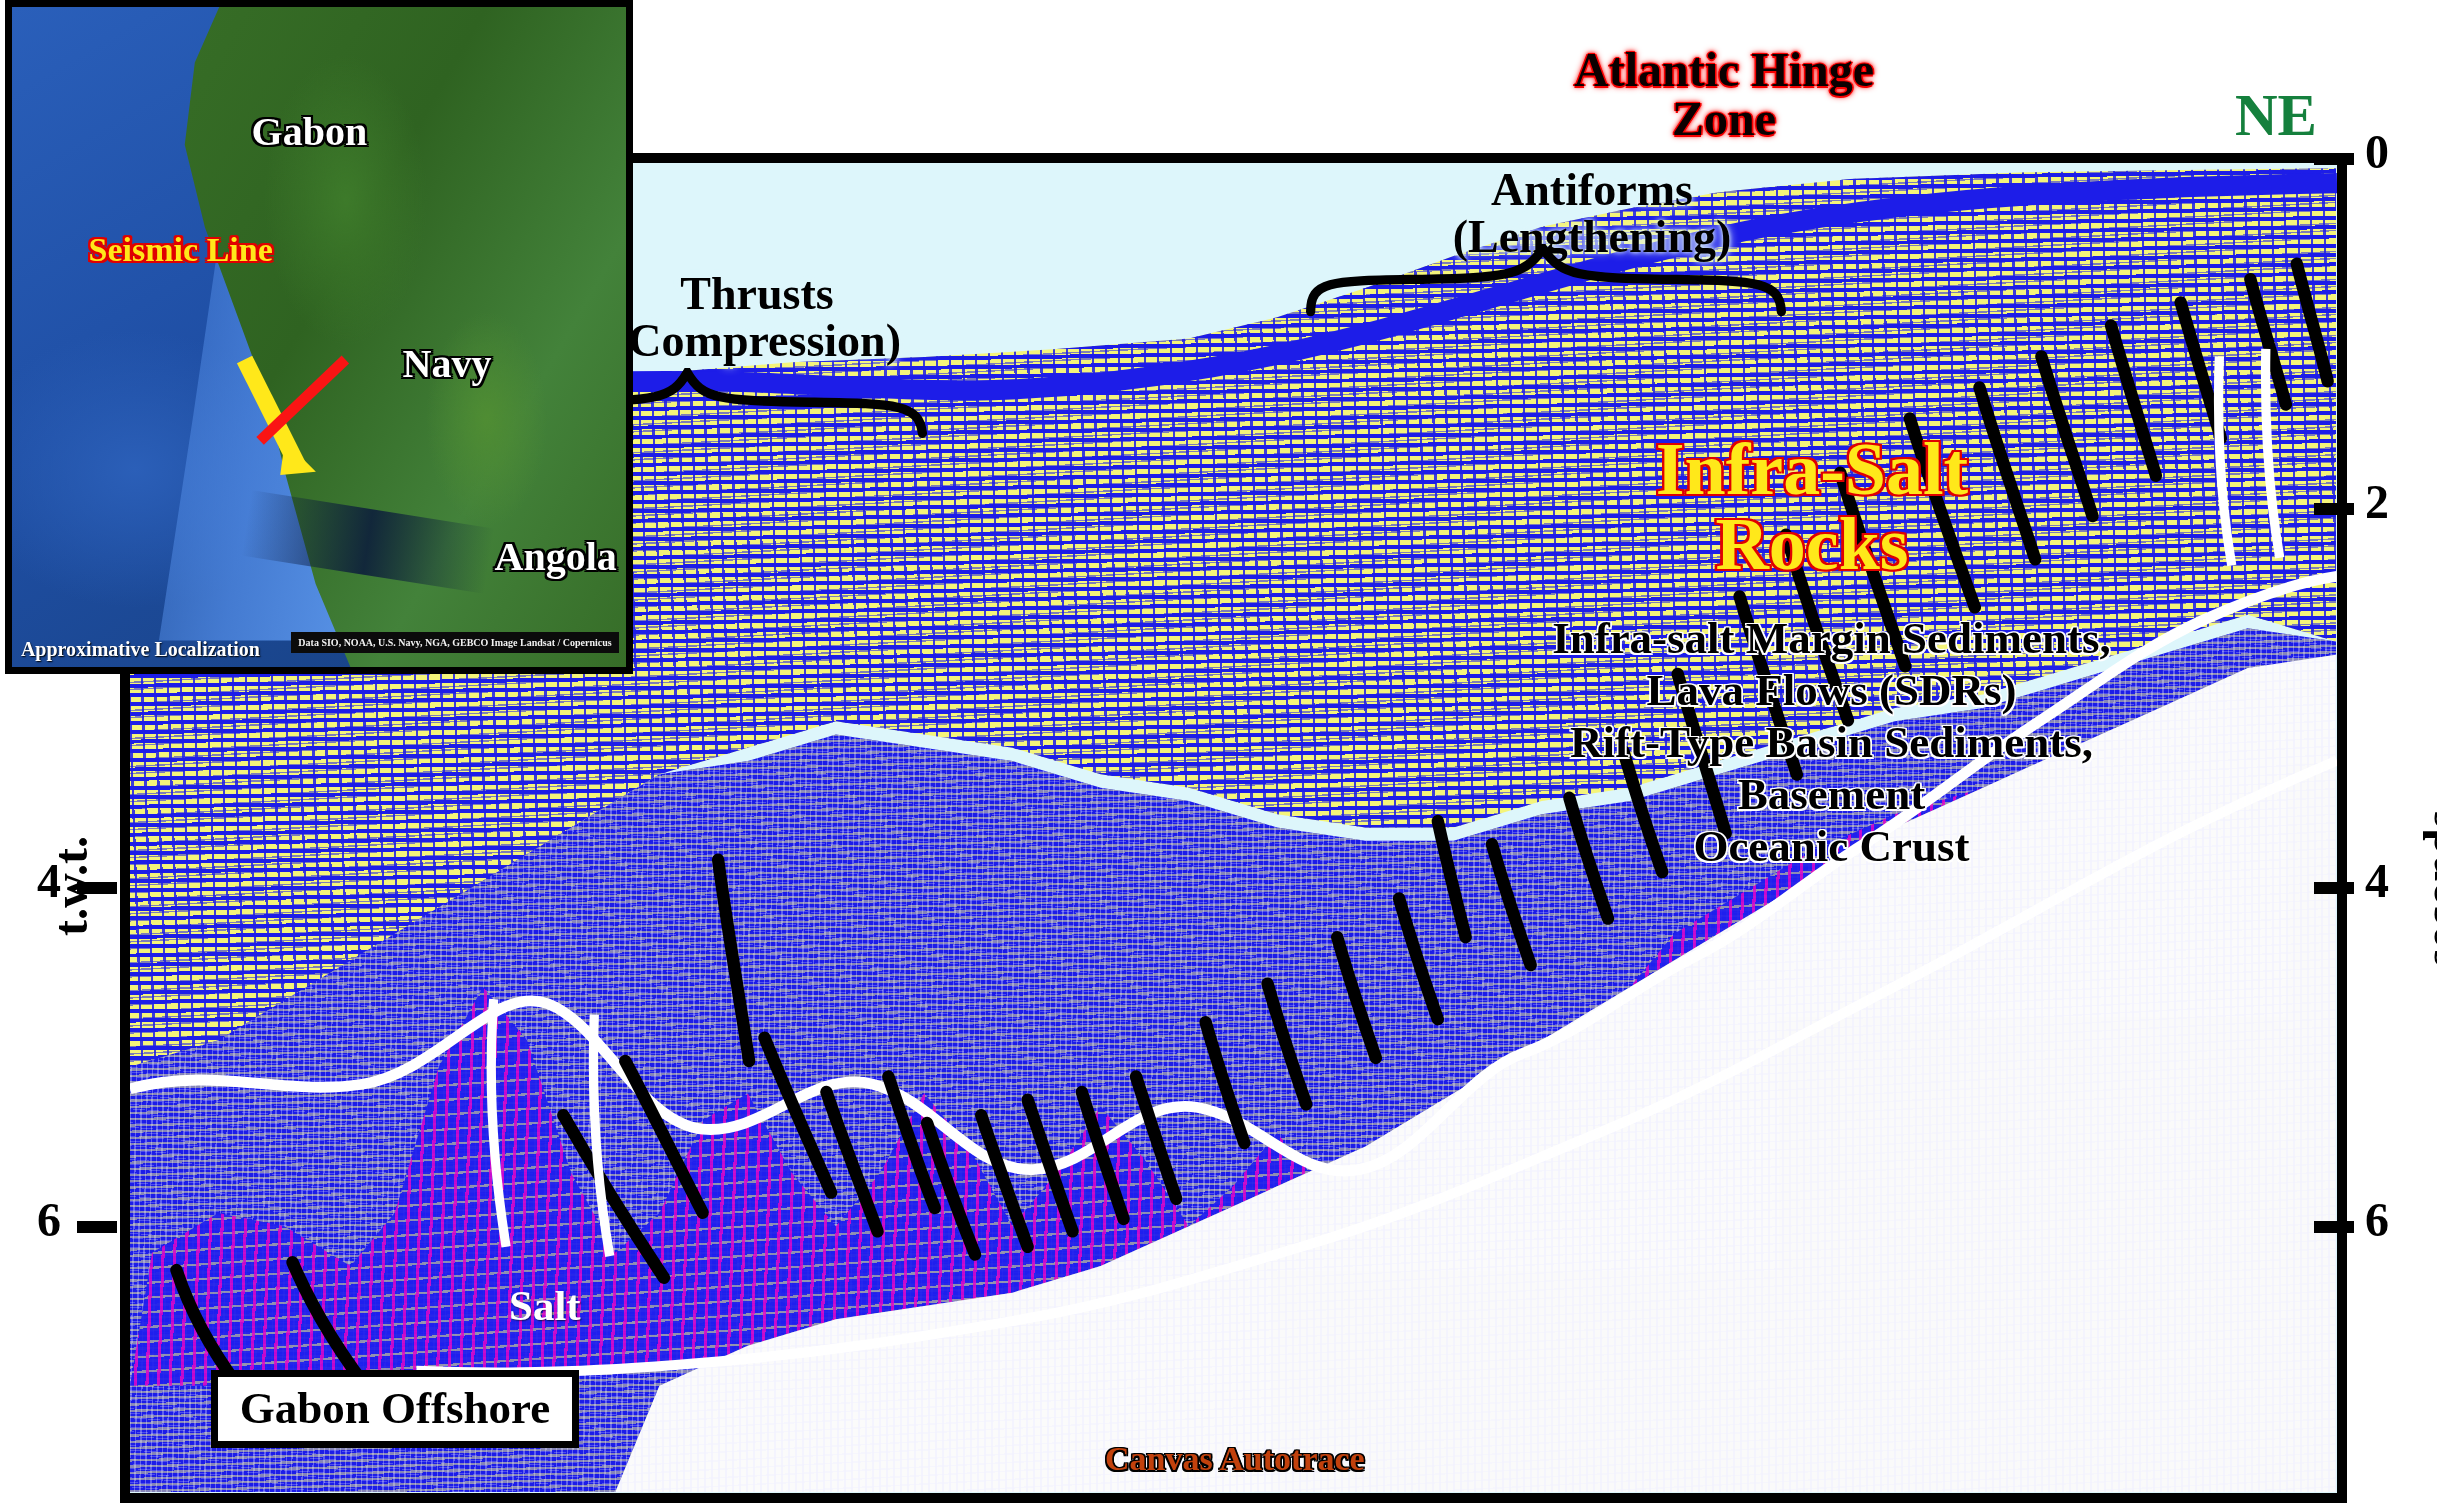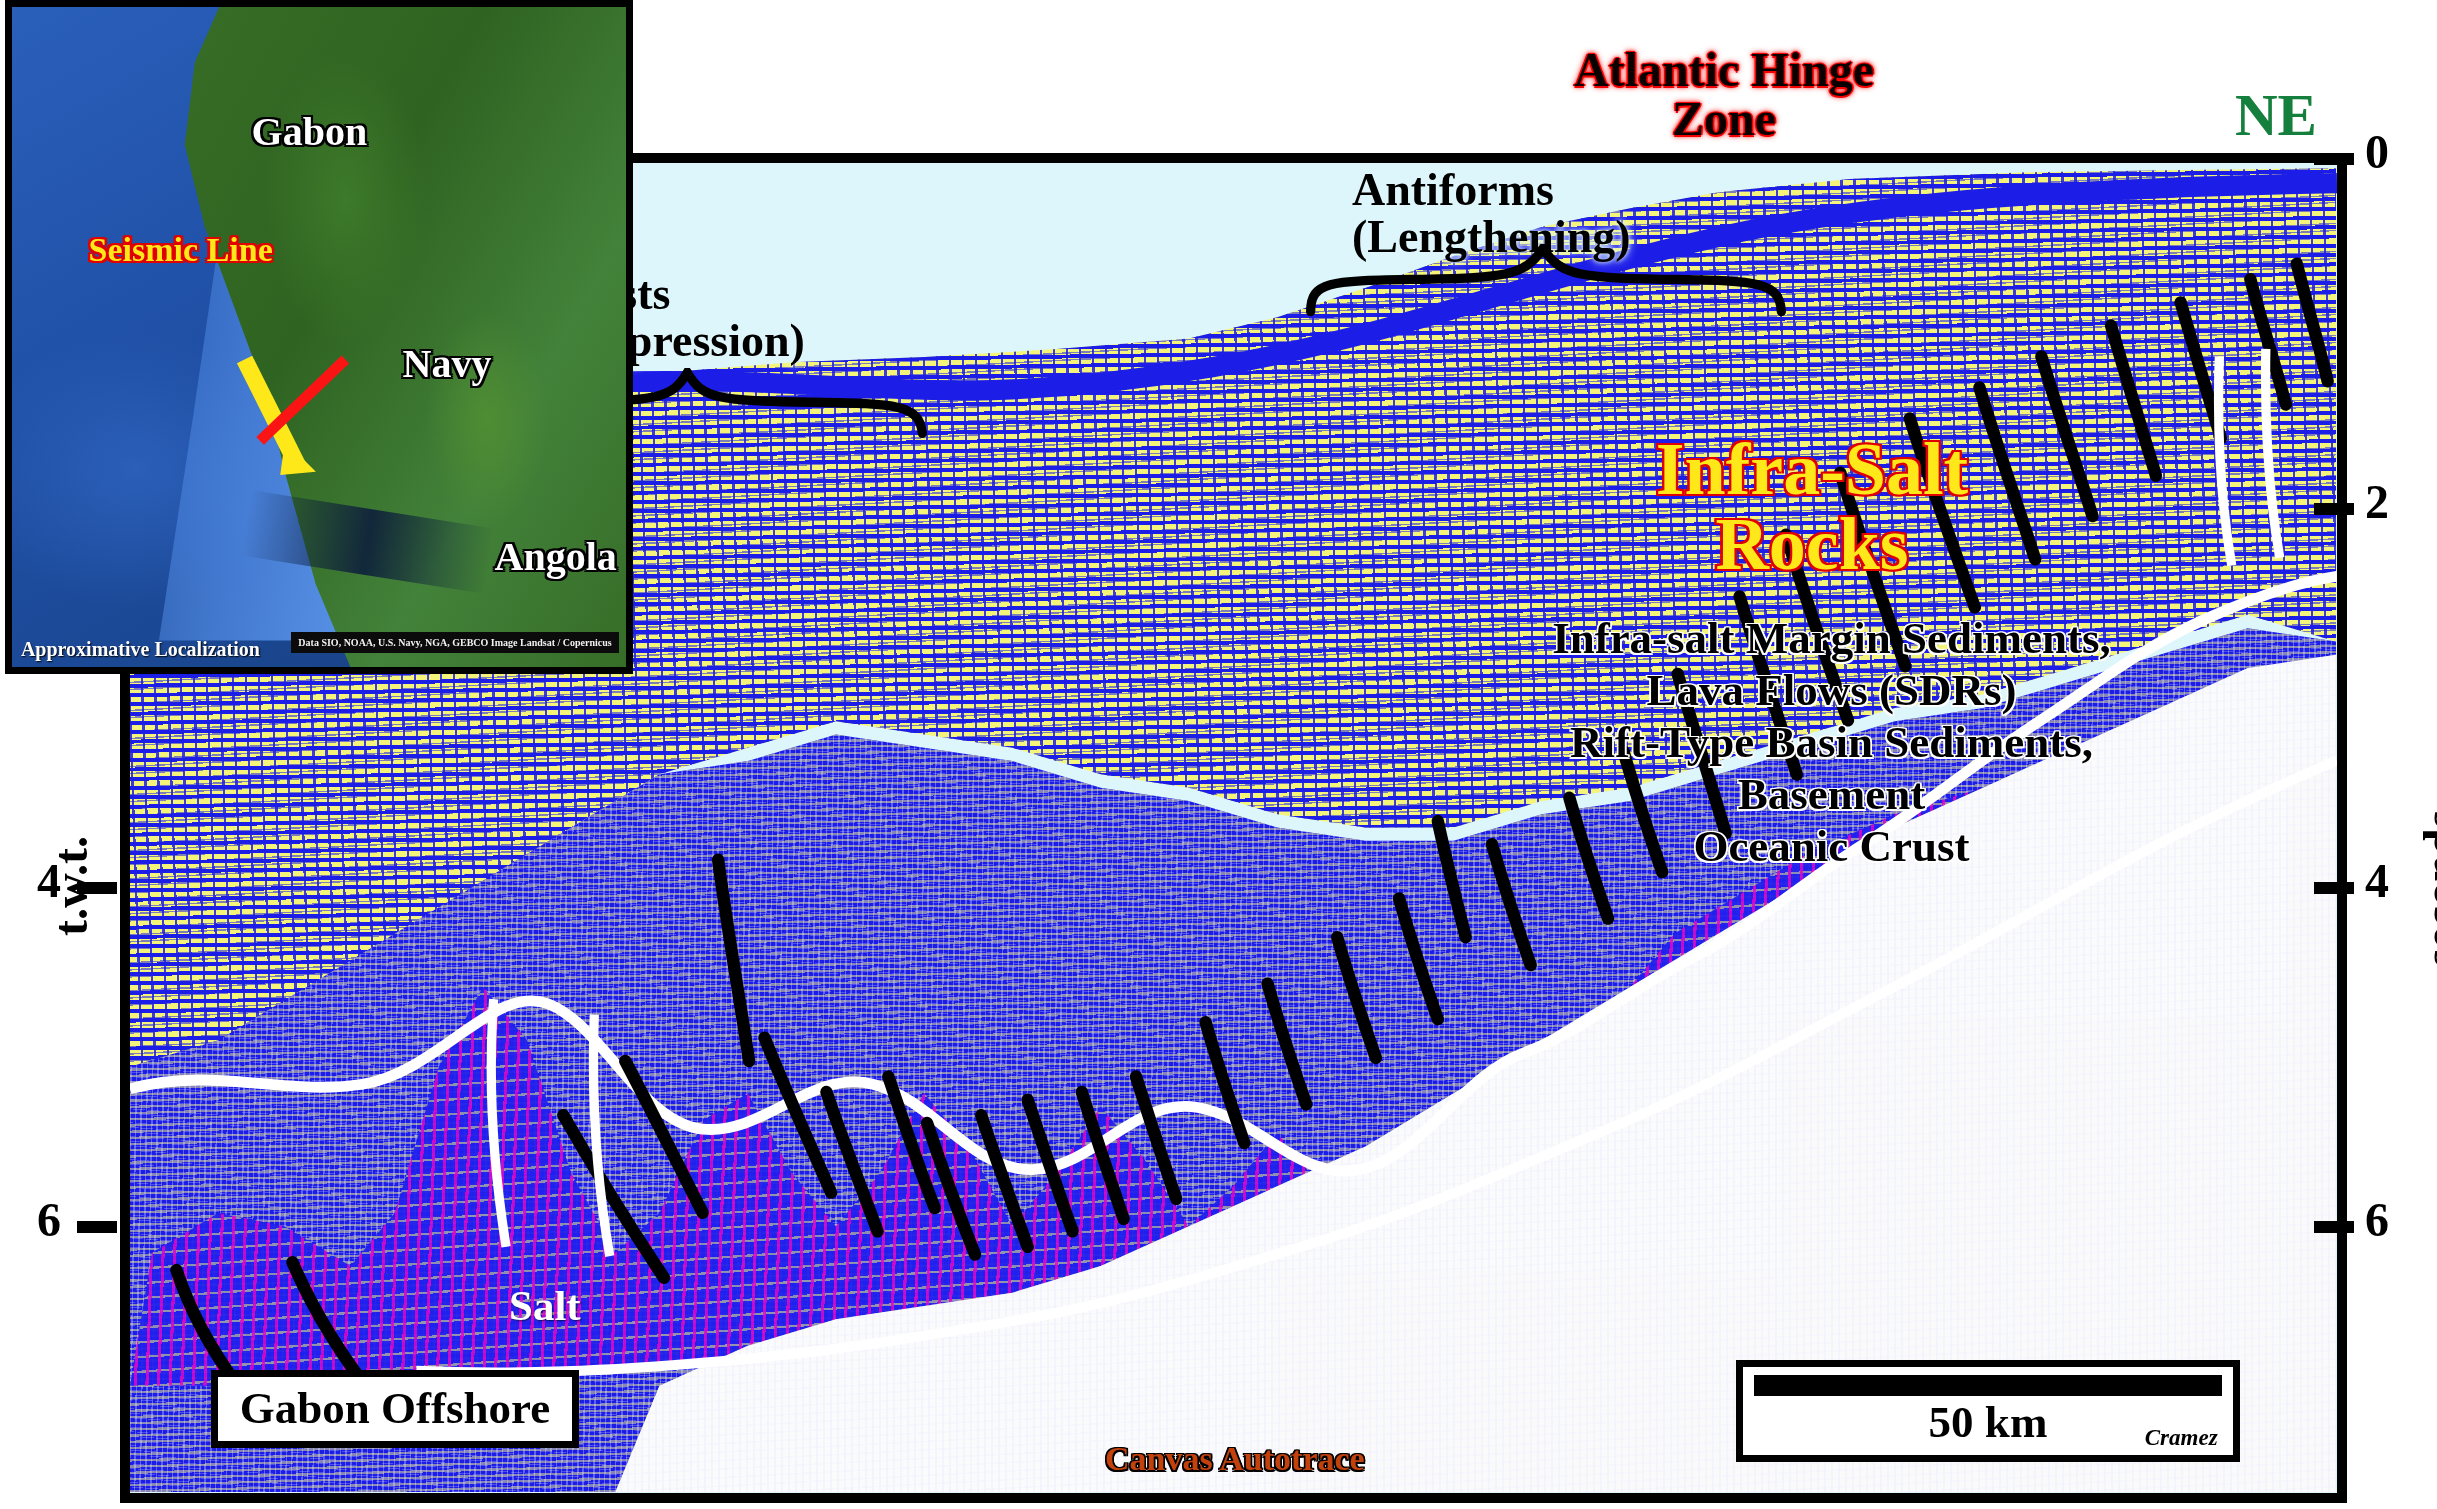--- a/index.html
+++ b/index.html
@@ -109,21 +109,21 @@
 
   .hinge-title {
     font-weight:bold; font-size:48px; color:#0a0000; text-align:center;
     text-shadow:
       0 0 2.3px #ff0000, 0 0 4.6px #ff0000, 0 0 7.7px #f00,
       1.5px 0 0 #e00, -1.5px 0 0 #e00, 0 1.5px 0 #e00, 0 -1.5px 0 #e00;
   }
   .ne-lbl { font-weight:bold; font-size:59px; color:#15803d; }
 
   .annot {
-    font-weight:bold; font-size:46px; color:#000; 
+    font-weight:bold; font-size:46px; color:#000; text-align:center;
     text-shadow: 0 0 4.6px #dff6fb, 0 0 9.3px #dff6fb;
   }
   .seafloor-lbl {
     font-weight:bold; font-style:italic; font-size:43px; color:#000;
     text-shadow: 1.5px 1.5px 0 #fff, -1.5px -1.5px 0 #fff, 1.5px -1.5px 0 #fff,
                  -1.5px 1.5px 0 #fff, 0 0 6.2px #fff;
   }
   .salt-lbl {
     font-weight:bold; font-size:43px; color:#fff;
     text-shadow: 0.8px 0.8px 1.5px rgba(0,0,0,.6);
@@ -365,27 +365,20 @@
         <div class="infra-list">Lava Flows (SDRs)</div>
         <div class="infra-list">Rift-Type Basin Sediments,</div>
         <div class="infra-list">Basement</div>
         <div class="infra-list">Oceanic Crust</div>
       </div>
 
       <div class="lbl autotrace-lbl" style="left:975px; top:1279px;">Canvas Autotrace</div>
 
       <div class="box-lbl" style="left:81px; top:1207px;">Gabon Offshore</div>
 
-      <div class="scalebar-box" style="left:1606px; top:1197px; width:504px; height:102px;">
-        <div class="scalebar-rule"></div>
-        <div class="scalebar-row">
-          <span class="scalebar-text">50 km</span>
-          <span class="credit">Cramez</span>
-        </div>
-      </div>
 
     </div>
   </div>
 
   <div>
     <div class="tick" style="left:77px; top:882px;"></div>
     <div class="tick-lbl" style="left:37px; top:857px;">4</div>
 
     <div class="tick" style="left:77px; top:1221px;"></div>
     <div class="tick-lbl" style="left:37px; top:1196px;">6</div>

